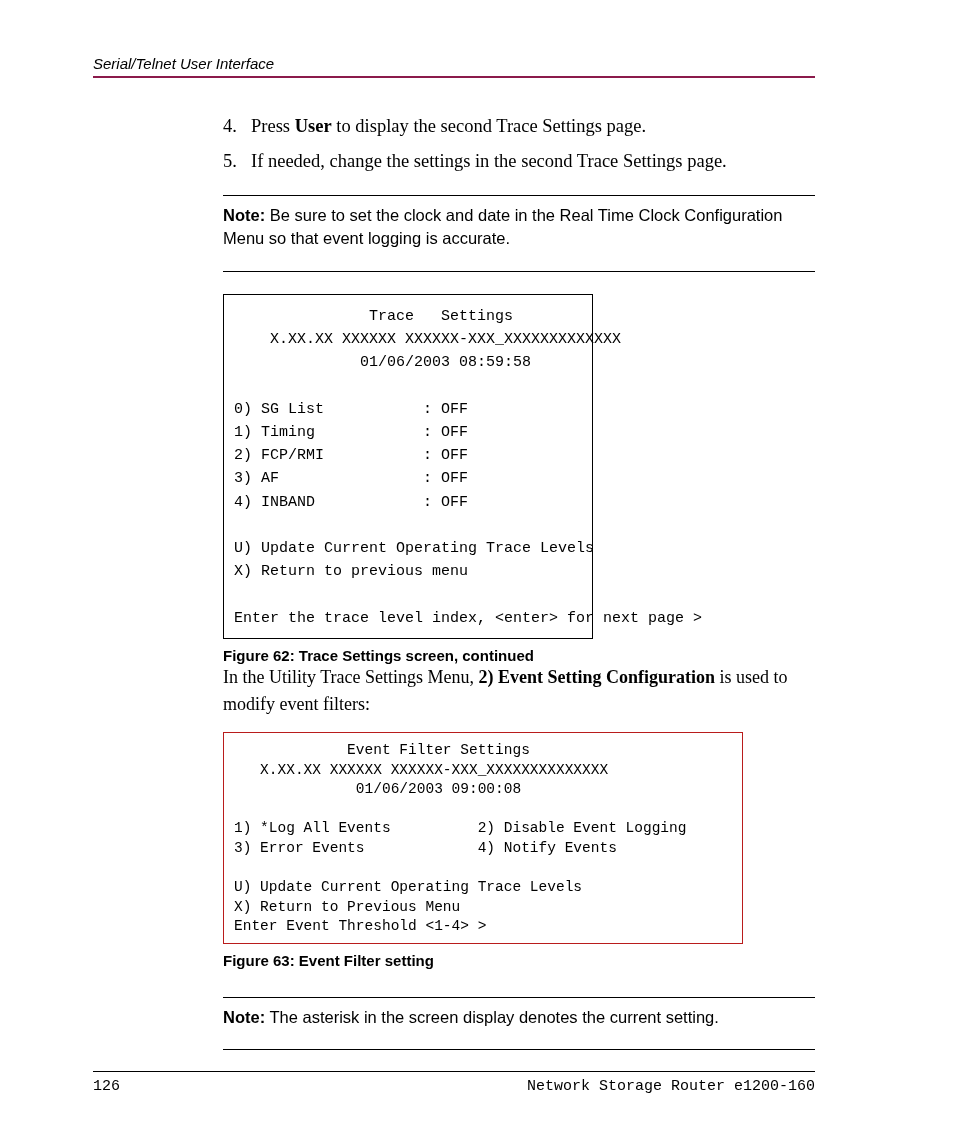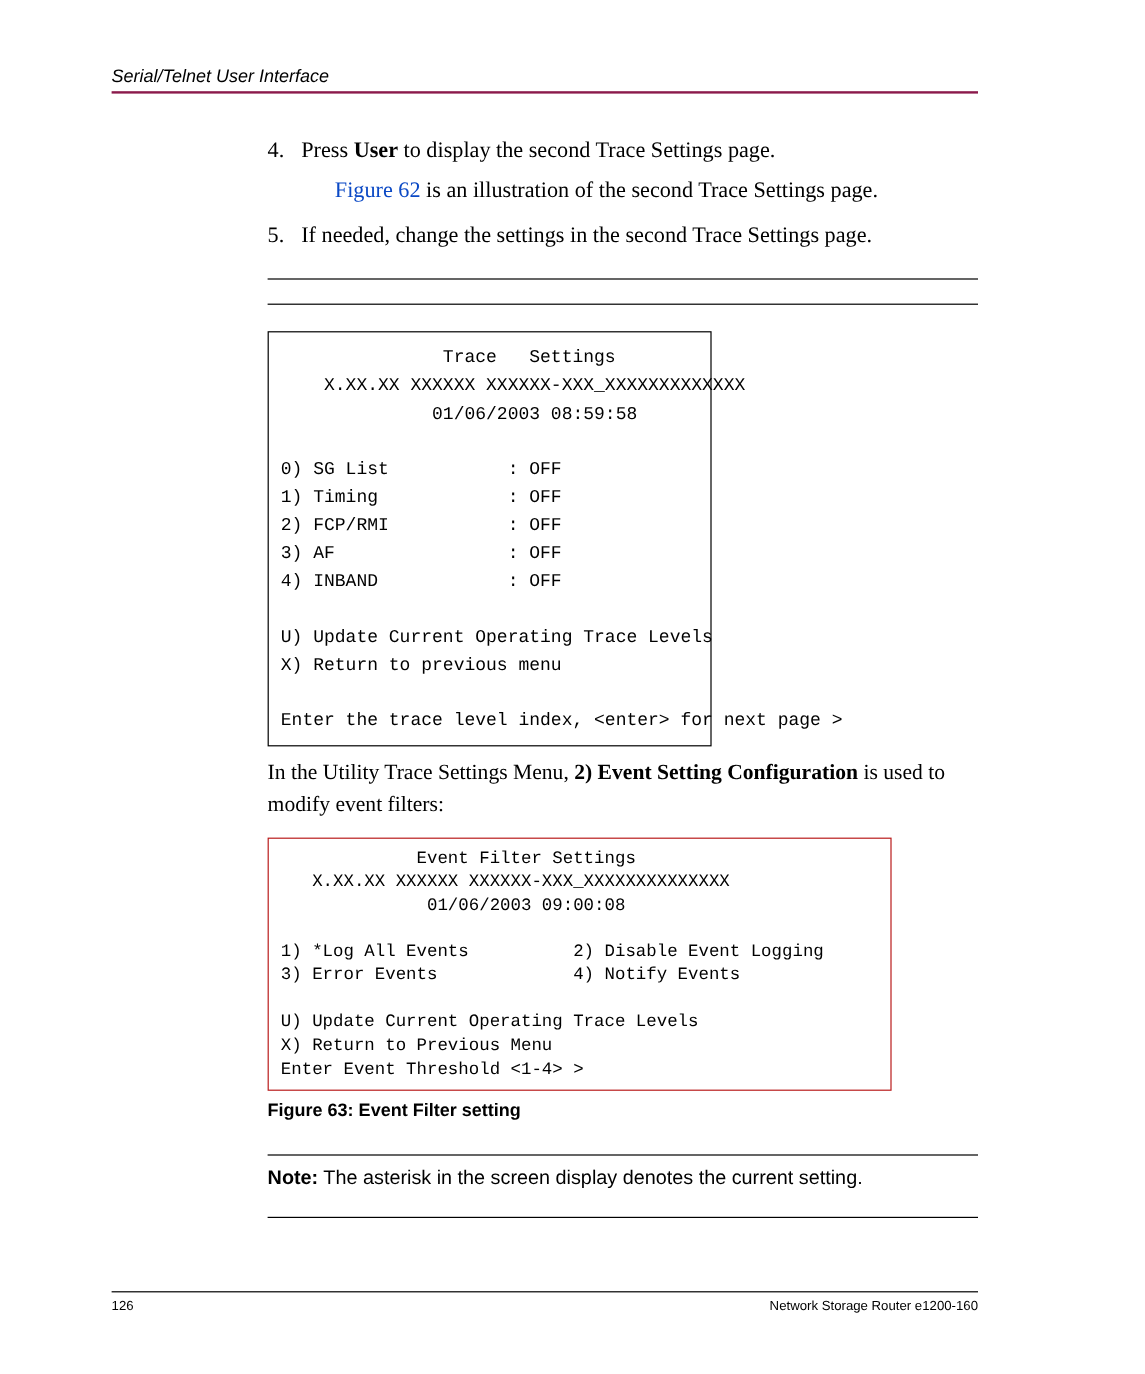--- a/index.html
+++ b/index.html
@@ -117,65 +117,66 @@
     bottom: 50px;
   }
   .foot-rule {
     border: none;
     border-top: 1px solid #000;
     margin: 0 0 6px 0;
   }
   .foot-row {
     display: flex;
     justify-content: space-between;
-    font-family: Liberation Sans, sans-serif;
-    font-size: 11px;
+    font-family: Liberation Mono, monospace;
+    font-size: 15px;
   }
 </style>
 </head>
 <body>
 
 <div class="page">
 
   <div class="running-head">Serial/Telnet User Interface</div>
   <hr class="head-rule">
 
   <div class="indent-block">
 
     <ol class="steps">
       <li>
         <span class="num">4.</span>
         <span>Press </span><b>User</b><span> to display the second Trace Settings page.</span>
-        <div class="step-sub">
-          <span class="link">Figure 62</span><span> is an illustration of the second Trace Settings page.</span>
-        </div>
       </li>
       <li>
         <span class="num">5.</span>
         <span>If needed, change the settings in the second Trace Settings page.</span>
       </li>
     </ol>
 
     <hr class="note-rule">
+    <p class="note-block">
+      <span class="note-label">Note:</span><span>  Be sure to set the clock and date in the Real Time Clock Configuration Menu so that event logging is accurate.</span>
+    </p>
     <hr class="note-rule">
 
     <div class="figure-box1">               Trace   Settings
     X.XX.XX XXXXXX XXXXXX-XXX_XXXXXXXXXXXXX
               01/06/2003 08:59:58
 
 0) SG List           : OFF
 1) Timing            : OFF
 2) FCP/RMI           : OFF
 3) AF                : OFF
 4) INBAND            : OFF
 
 U) Update Current Operating Trace Levels
 X) Return to previous menu
 
 Enter the trace level index, &lt;enter&gt; for next page &gt;</div>
+    <div class="fig-caption">Figure 62:  Trace Settings screen, continued</div>
 
   </div>
 
 
   <div class="indent-block">
     <p class="body-p">
       <span>In the Utility Trace Settings Menu, </span><b>2) Event Setting Configuration</b><span> is used to modify event filters:</span>
     </p>
 
     <div class="figure-box2">             Event Filter Settings

